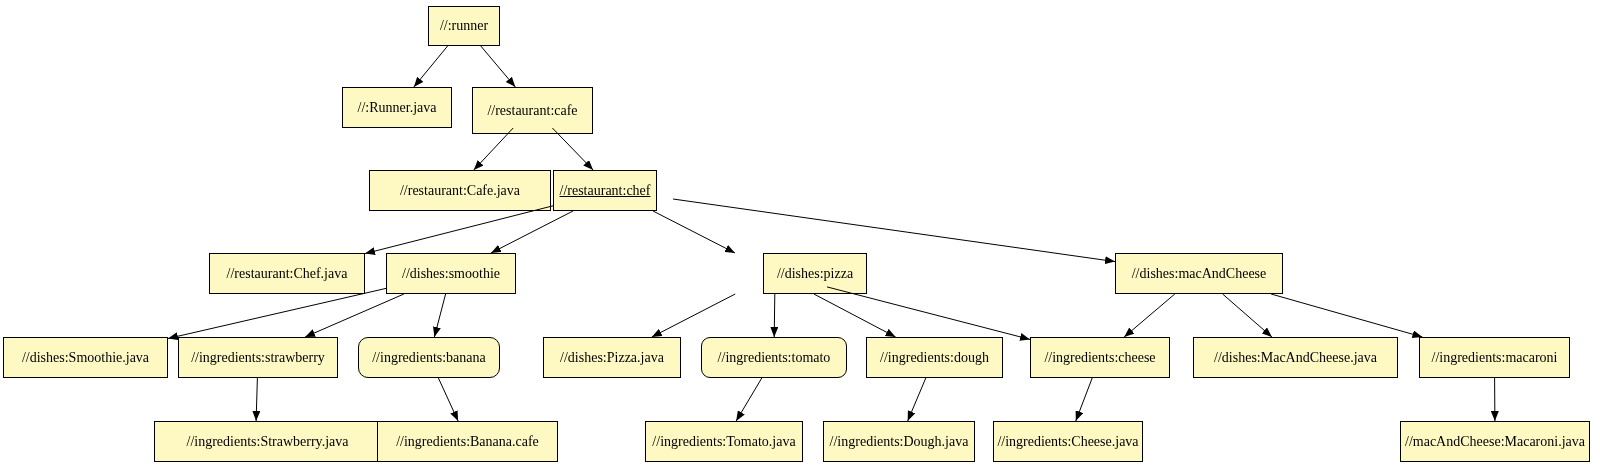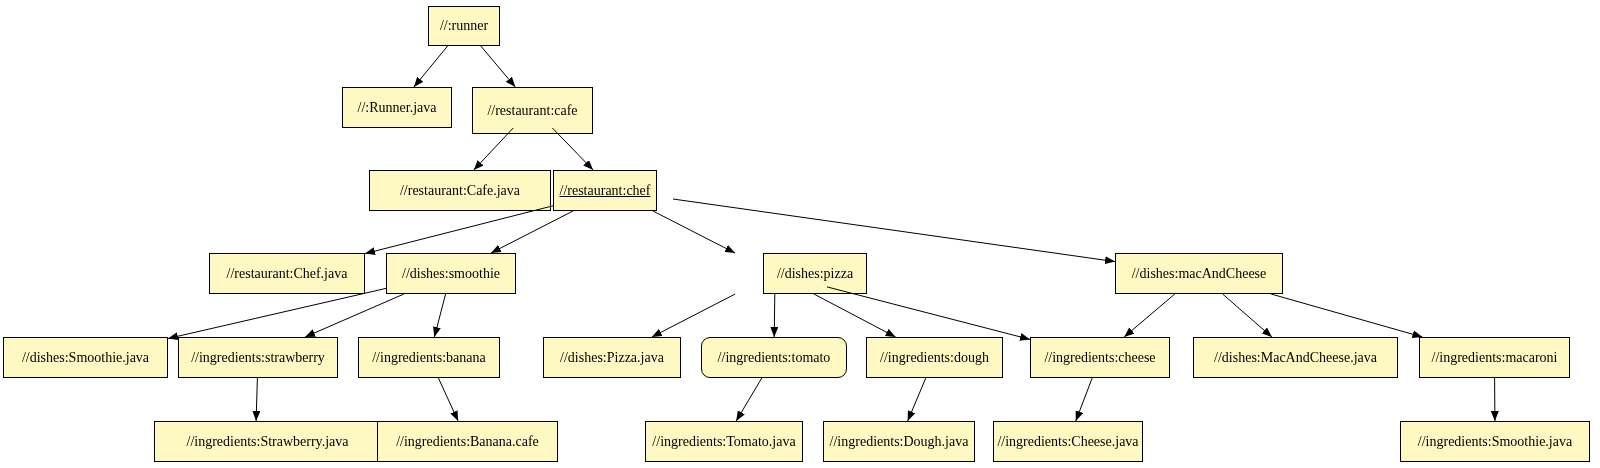--- a/index.html
+++ b/index.html
@@ -80,26 +80,26 @@
     <div class="node" style="left: 342px; top: 87px; width: 110px; height: 41px;">//:Runner.java</div>
     <div class="node" style="left: 472px; top: 87px; width: 121px; height: 47px;">//restaurant:cafe</div>
     <div class="node" style="left: 369px; top: 170px; width: 182px; height: 41px;">//restaurant:Cafe.java</div>
     <div class="node" style="left: 553px; top: 170px; width: 104px; height: 41px; text-decoration: underline;">//restaurant:chef</div>
     <div class="node" style="left: 209px; top: 253px; width: 156px; height: 41px;">//restaurant:Chef.java</div>
     <div class="node" style="left: 386px; top: 253px; width: 130px; height: 41px;">//dishes:smoothie</div>
     <div class="node" style="left: 723px; top: 253px; width: 104px; height: 41px; margin-left: 40px;">//dishes:pizza</div>
     <div class="node" style="left: 1115px; top: 253px; width: 168px; height: 41px;">//dishes:macAndCheese</div>
     <div class="node" style="left: 3px; top: 337px; width: 165px; height: 41px;">//dishes:Smoothie.java</div>
     <div class="node" style="left: 178px; top: 337px; width: 160px; height: 41px;">//ingredients:strawberry</div>
-    <div class="node" style="left: 358px; top: 337px; width: 142px; height: 41px;">//ingredients:banana</div>
+    <div class="node" style="left: 358px; top: 337px; width: 142px; height: 41px; border-radius: 10px;">//ingredients:banana</div>
     <div class="node" style="left: 543px; top: 337px; width: 138px; height: 41px;">//dishes:Pizza.java</div>
     <div class="node" style="left: 701px; top: 337px; width: 146px; height: 41px; border-radius: 9px;">//ingredients:tomato</div>
     <div class="node" style="left: 866px; top: 337px; width: 137px; height: 41px;">//ingredients:dough</div>
     <div class="node" style="left: 1030px; top: 337px; width: 140px; height: 41px;">//ingredients:cheese</div>
     <div class="node" style="left: 1193px; top: 337px; width: 205px; height: 41px;">//dishes:MacAndCheese.java</div>
     <div class="node" style="left: 1419px; top: 337px; width: 151px; height: 41px;">//ingredients:macaroni</div>
     <div class="node" style="left: 154px; top: 421px; width: 227px; height: 41px;">//ingredients:Strawberry.java</div>
     <div class="node" style="left: 377px; top: 421px; width: 181px; height: 41px;">//ingredients:Banana.cafe</div>
     <div class="node" style="left: 645px; top: 421px; width: 158px; height: 41px;">//ingredients:Tomato.java</div>
     <div class="node" style="left: 823px; top: 421px; width: 152px; height: 41px;">//ingredients:Dough.java</div>
     <div class="node" style="left: 993px; top: 421px; width: 150px; height: 41px;">//ingredients:Cheese.java</div>
-    <div class="node" style="left: 1400px; top: 421px; width: 190px; height: 41px;">//ingredients:Smoothie.java</div>
+    <div class="node" style="left: 1400px; top: 421px; width: 190px; height: 41px;">//macAndCheese:Macaroni.java</div>
   </div>
 
 </body></html>

